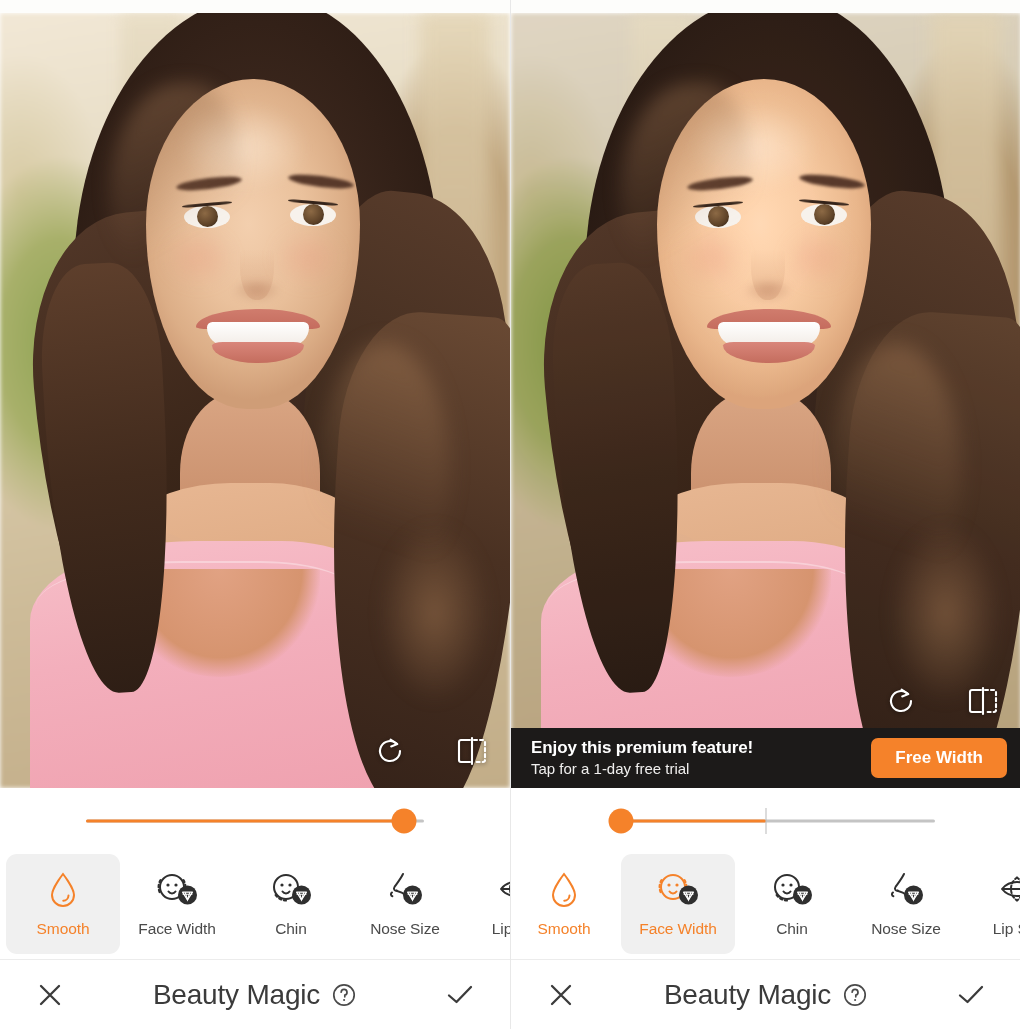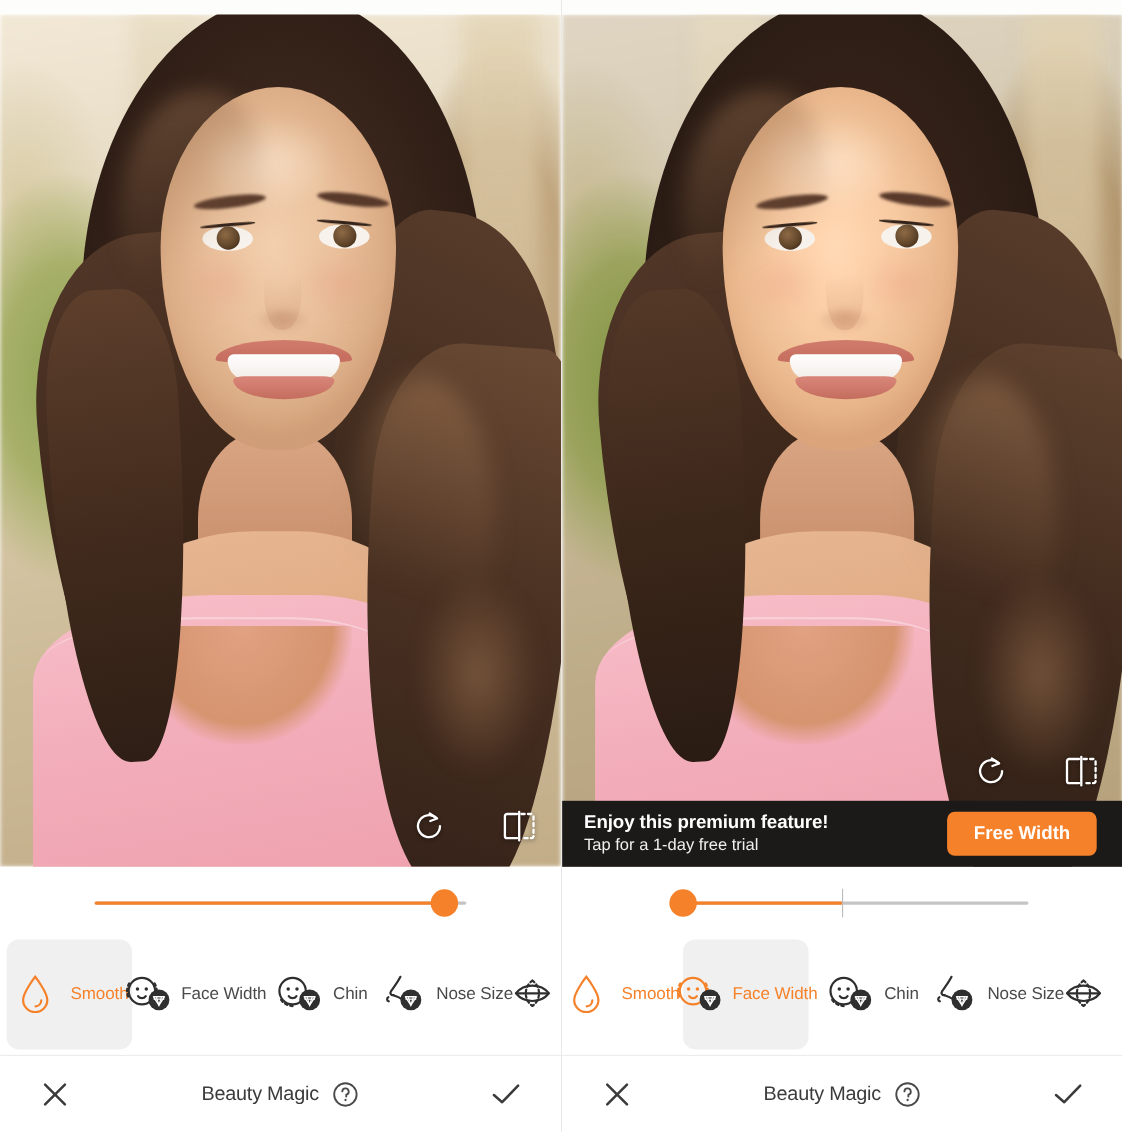--- a/index.html
+++ b/index.html
@@ -229,21 +229,21 @@
   .pa-btn {
     width:44px; height:44px; display:flex; align-items:center; justify-content:center;
     cursor:pointer;
   }
   .pa-btn svg { display:block; filter:drop-shadow(0 1px 2px rgba(0,0,0,.45)); }
 
   
   .premium-banner {
     position:absolute; left:0; bottom:7px; width:510px; height:60px;
     background:#1c1a19; display:flex; align-items:center;
-    padding:0 24px 0 20px; z-index:9;margin-top:47px;
+    padding:0 14px 0 20px; z-index:9;margin-top:47px;
   }
   .pb-text { flex:1; color:#ffffff; }
   .pb-title { font-size:17px; font-weight:bold; letter-spacing:-.1px; line-height:1.25; }
   .pb-sub { font-size:15px; font-weight:normal; color:#f0efee; line-height:1.3; margin-top:1px; }
   .pb-cta {
     background:#f5822a; color:#ffffff; font-size:17px; font-weight:bold;
     border:none; border-radius:7px; padding:10px 24px; cursor:pointer;
     white-space:nowrap; font-family:"Liberation Sans", sans-serif;
   }
 
@@ -275,21 +275,21 @@
     position:relative; width:510px; height:113px;
     background:#ffffff;
     display:flex; align-items:center;
     padding-left:6px;
     overflow:hidden;
   }
   .tools.offset { padding-left:0; }
   .tool {
     position:relative;
     flex:0 0 114px; width:114px; height:100px;
-    display:flex; flex-direction:row; align-items:center; justify-content:center;
+    display:flex; flex-direction:column; align-items:center; justify-content:center;
     gap:9px; border-radius:11px; cursor:pointer;
   }
   .tool.active { background:#f0f0f0; }
   .tool-ico { width:46px; height:42px; display:flex; align-items:center; justify-content:center; }
   .tool-ico svg { display:block; overflow:visible; }
   .tool-lbl {
     font-size:15.5px; color:#4a4a4a; white-space:nowrap;
     letter-spacing:-.1px;
   }
   .tool.active .tool-lbl { color:#f5822a; }
@@ -299,21 +299,21 @@
 
   
   .bottombar {
     position:relative; width:510px; height:69px;
     background:#ffffff;
     display:flex; align-items:center; justify-content:space-between;
     padding:0 28px;
   }
   .bb-side { width:44px; height:44px; display:flex; align-items:center; justify-content:center; cursor:pointer; }
   .bb-center { display:flex; align-items:center; gap:11px; }
-  .bb-title { font-size:18px; color:#3b3b3b; letter-spacing:-.2px; }
+  .bb-title { font-size:28px; color:#3b3b3b; letter-spacing:-.2px; }
   .bb-help { width:26px; height:26px; display:flex; align-items:center; justify-content:center; cursor:pointer; }
 </style>
 </head>
 <body>
 
 <div class="screen">
 
   <div class="panel">
 
     <div class="photo-area">

